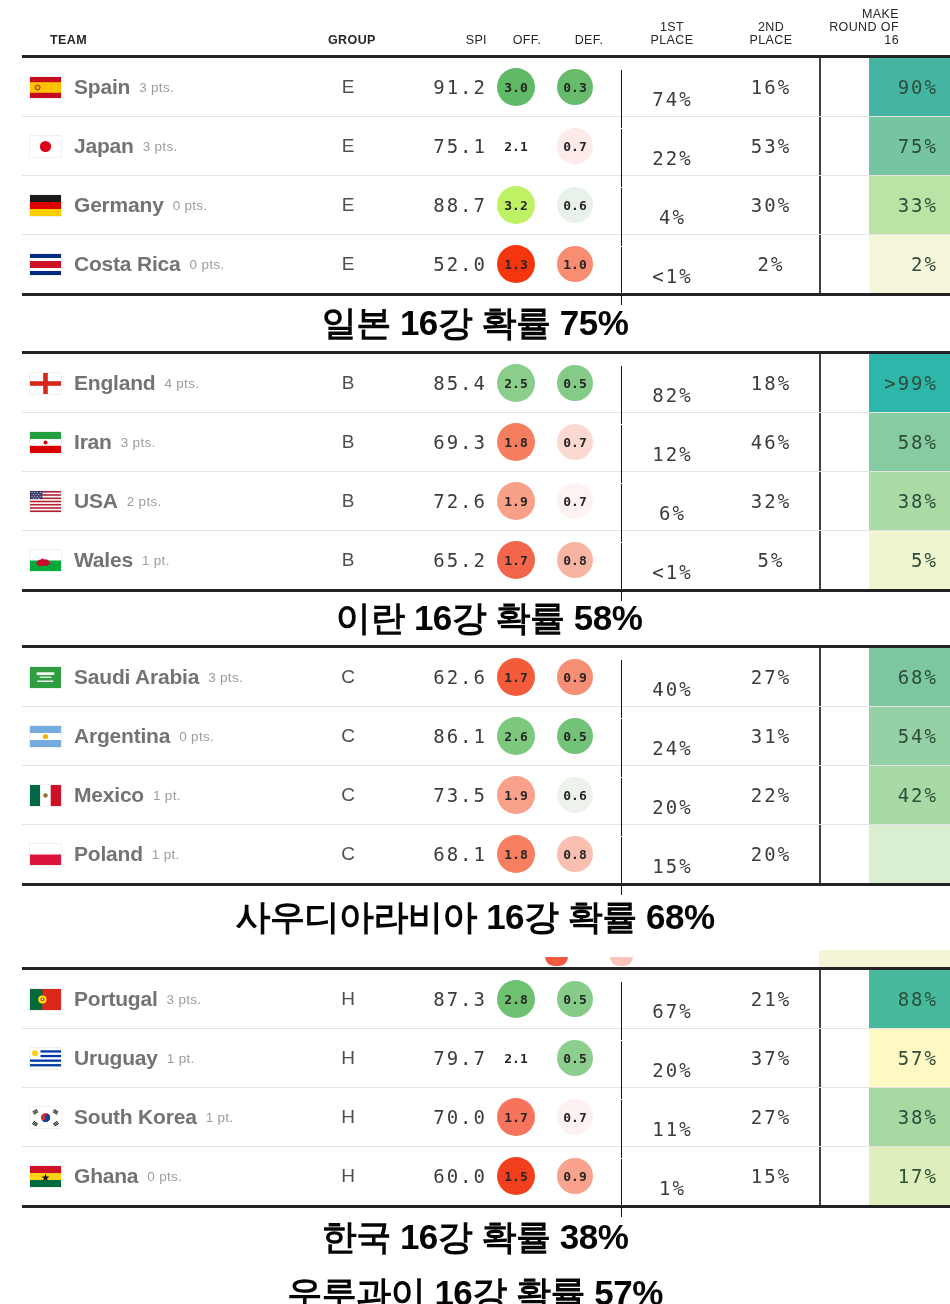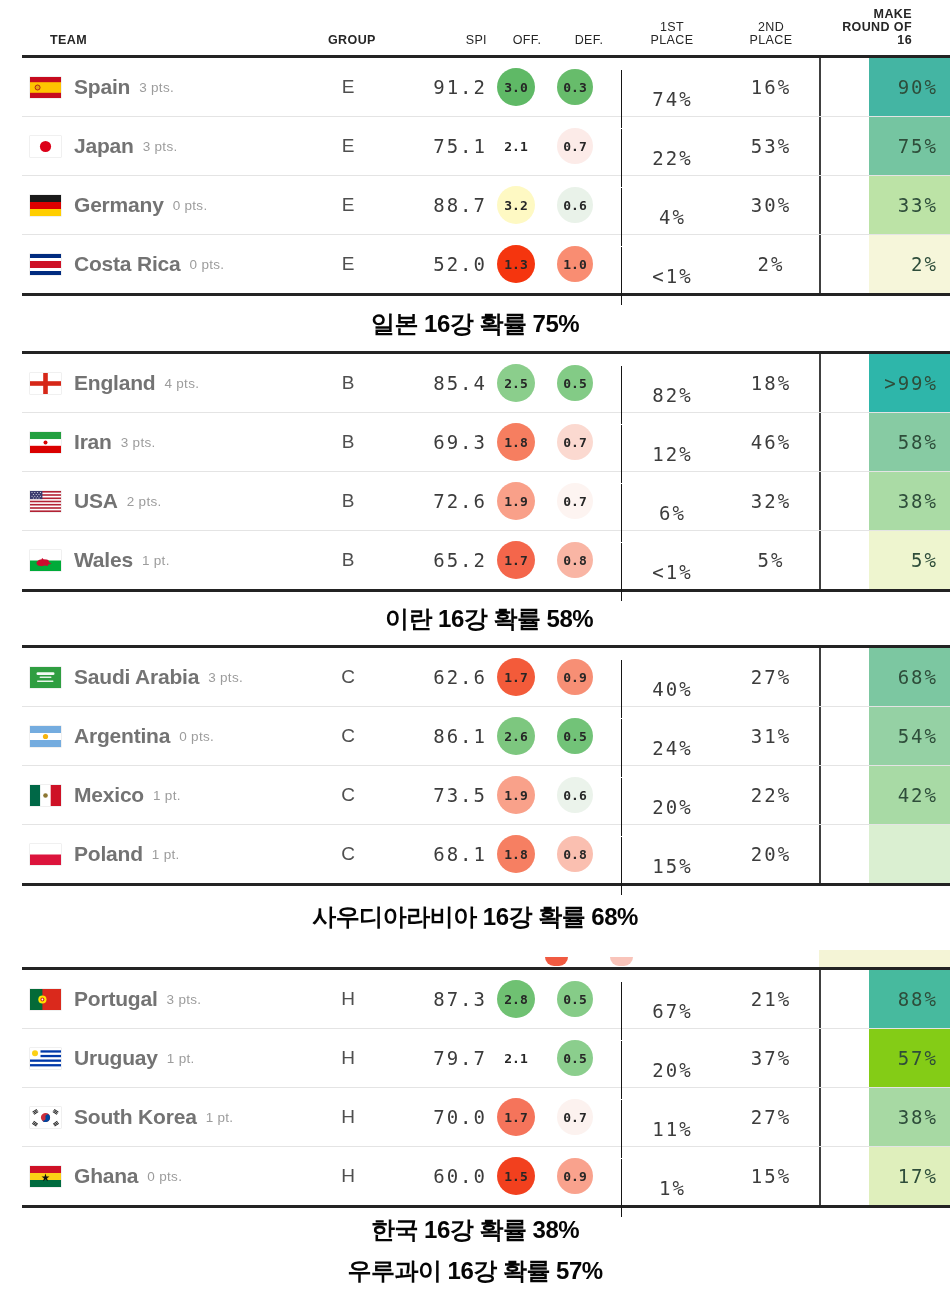--- a/index.html
+++ b/index.html
@@ -6,40 +6,40 @@
   body{width:950px;height:1304px;overflow:hidden;font-family:"Liberation Sans",sans-serif;}
   .tablewrap{margin-left:22px;width:928px;}
   .t-noheader{border-top:3px solid #232323;}
   .tablewrap{border-bottom:3px solid #232323;}
   .hdr{display:grid;grid-template-columns:306px 40px 129px 60px 64px 102px 96px 131px;height:55px;align-items:end;border-bottom:3px solid #232323;}
   .hlabel{font-size:12.5px;color:#262626;letter-spacing:.4px;line-height:13px;padding-bottom:8px;}
   .h-team{padding-left:8px;font-weight:700;margin-left:20px;}
   .h-group{text-align:center;font-weight:700;}
   .h-spi{text-align:right;padding-right:10px;font-weight:500;}
   .h-off,.h-def,.h-first,.h-second{text-align:center;font-weight:500;}
-  .h-r16{text-align:right;padding-right:38px;font-weight:700;}
+  .h-r16{text-align:right;padding-right:51px;font-weight:400;}
   .row{display:grid;grid-template-columns:306px 40px 129px 60px 64px 102px 96px 131px;height:58px;align-items:center;border-top:1px solid #e4e4e4;}
   .row:first-child{border-top:none;}
   .cell{display:flex;align-items:center;height:100%;}
   .c-team{padding-left:8px;}
   .flag{line-height:0;margin-right:13px;box-shadow:0 0 0 .5px rgba(0,0,0,.12);}
   .tname{font-weight:700;font-size:21px;color:#737373;letter-spacing:-.2px;}
   .pts{font-weight:500;font-size:13.5px;color:#9c9c9c;margin-left:9px;letter-spacing:.3px;}
   .c-group{justify-content:center;font-size:19px;color:#4f4f4f;}
   .mono{font-family:"DejaVu Sans Mono",monospace;font-size:19px;color:#3c3c3c;letter-spacing:2px;}
   .c-spi{justify-content:flex-end;padding-right:10px;}
   .c-off,.c-def{}
   .circle{width:38px;height:38px;border-radius:50%;display:flex;align-items:center;justify-content:center;font-family:"DejaVu Sans Mono",monospace;font-weight:700;font-size:13px;color:#262626;letter-spacing:0;}
   .c-def .circle{width:36px;height:36px;}
   .c-first{border-left:1.5px solid #161616;justify-content:center;margin-top:24px;}
   .c-second{justify-content:center;}
   .c-r16{border-left:2px solid #404040;align-items:stretch;padding-left:48px;}
   .r16fill{width:103px;display:flex;align-items:center;justify-content:flex-end;padding-right:12px;box-sizing:border-box;font-family:"DejaVu Sans Mono",monospace;font-size:19px;color:#2e4d3a;letter-spacing:2px;}
   .r16gutter{flex:1;}
-  .caption{display:flex;align-items:center;justify-content:center;font-weight:800;font-size:24px;color:#050505;letter-spacing:-.5px;}
+  .caption{display:flex;align-items:center;justify-content:center;font-weight:800;font-size:35px;color:#050505;letter-spacing:-.5px;}
   #caption-1{height:55px;}
   #caption-2{height:53px;padding-left:28px;}
   #caption-3{height:62px;}
   .strip{position:relative;margin-left:22px;width:928px;height:19px;}
   .strip .mark{position:absolute;top:9px;width:23px;height:9px;border-radius:0 0 12px 12px;}
   .strip .block{position:absolute;top:2px;left:797px;width:131px;height:17px;}
   .bottomcaps{height:108px;display:flex;flex-direction:column;align-items:center;justify-content:flex-start;padding-top:6px;gap:9px;}
   .bottomcaps .caption{height:auto;}
 </style>
 </head>
@@ -122,21 +122,21 @@
               <rect width="31" height="7" fill="#1a1a1a"></rect>
               <rect y="7" width="31" height="7" fill="#dd0000"></rect>
               <rect y="14" width="31" height="7" fill="#ffce00"></rect>
             </svg></span>
           <span class="tname">Germany</span>
           <span class="pts">0 pts.</span>
         </div>
         <div class="cell c-group">E</div>
         <div class="cell c-spi mono">88.7</div>
         <div class="cell c-off">
-          <span class="circle" style="background:#fef9c3">3.2</span>
+          <span class="circle" style="background:#bef264">3.2</span>
         </div>
         <div class="cell c-def">
           <span class="circle" style="background:#e9f2e9">0.6</span>
         </div>
         <div class="cell c-first mono">4%</div>
         <div class="cell c-second mono">30%</div>
         <div class="cell c-r16">
           <span class="r16fill" style="background:#bce3a6">33%</span>
           <span class="r16gutter" style="background:#bce3a6;opacity:0"></span>
         </div>
@@ -463,21 +463,21 @@
         <div class="cell c-spi mono">79.7</div>
         <div class="cell c-off">
           <span class="circle">2.1</span>
         </div>
         <div class="cell c-def">
           <span class="circle" style="background:#8bce8d">0.5</span>
         </div>
         <div class="cell c-first mono">20%</div>
         <div class="cell c-second mono">37%</div>
         <div class="cell c-r16">
-          <span class="r16fill" style="background:#84cc16">57%</span>
+          <span class="r16fill" style="background:#fef9c3">57%</span>
           <span class="r16gutter" style="background:#8bcda3;opacity:0.5"></span>
         </div>
       </div>
       <div class="row">
         <div class="cell c-team">
           <span class="flag"><svg viewBox="0 0 31 21" width="31" height="21">
               <rect width="31" height="21" fill="#fff"></rect>
               <g transform="rotate(-20 15.5 10.5)">
                 <circle cx="15.5" cy="10.5" r="4.6" fill="#cd2e3a"></circle>
                 <path d="M10.9 10.5 a4.6 4.6 0 0 0 9.2 0 a2.3 2.3 0 0 0 -4.6 0 a2.3 2.3 0 0 1 -4.6 0 z" fill="#0047a0"></path>

